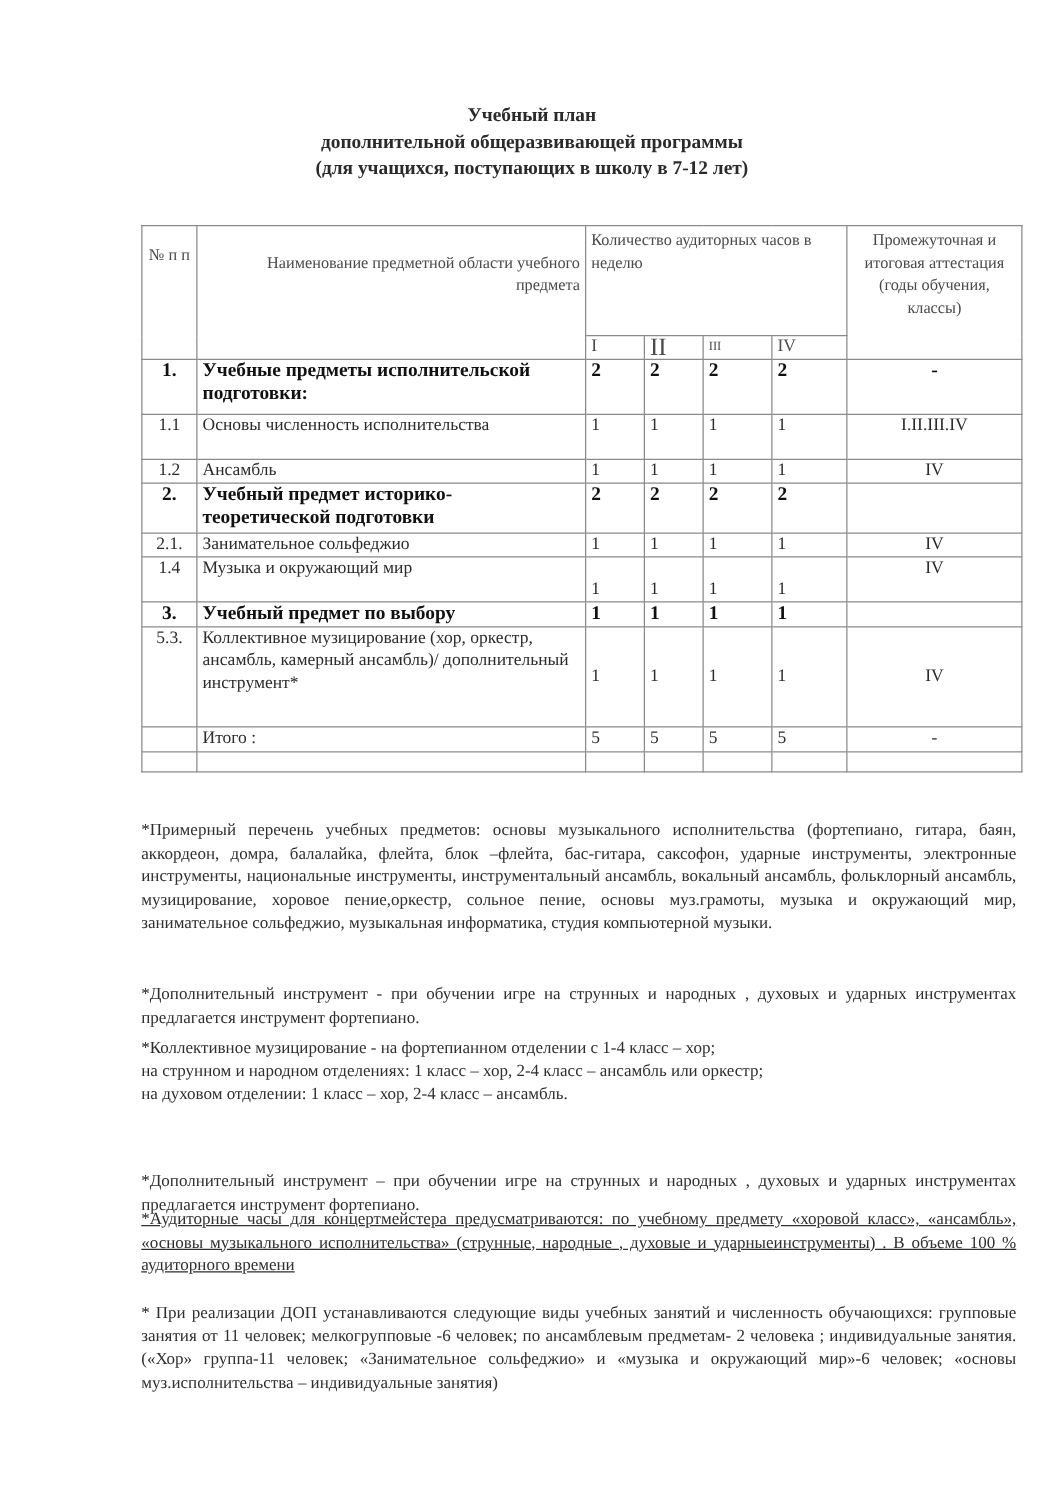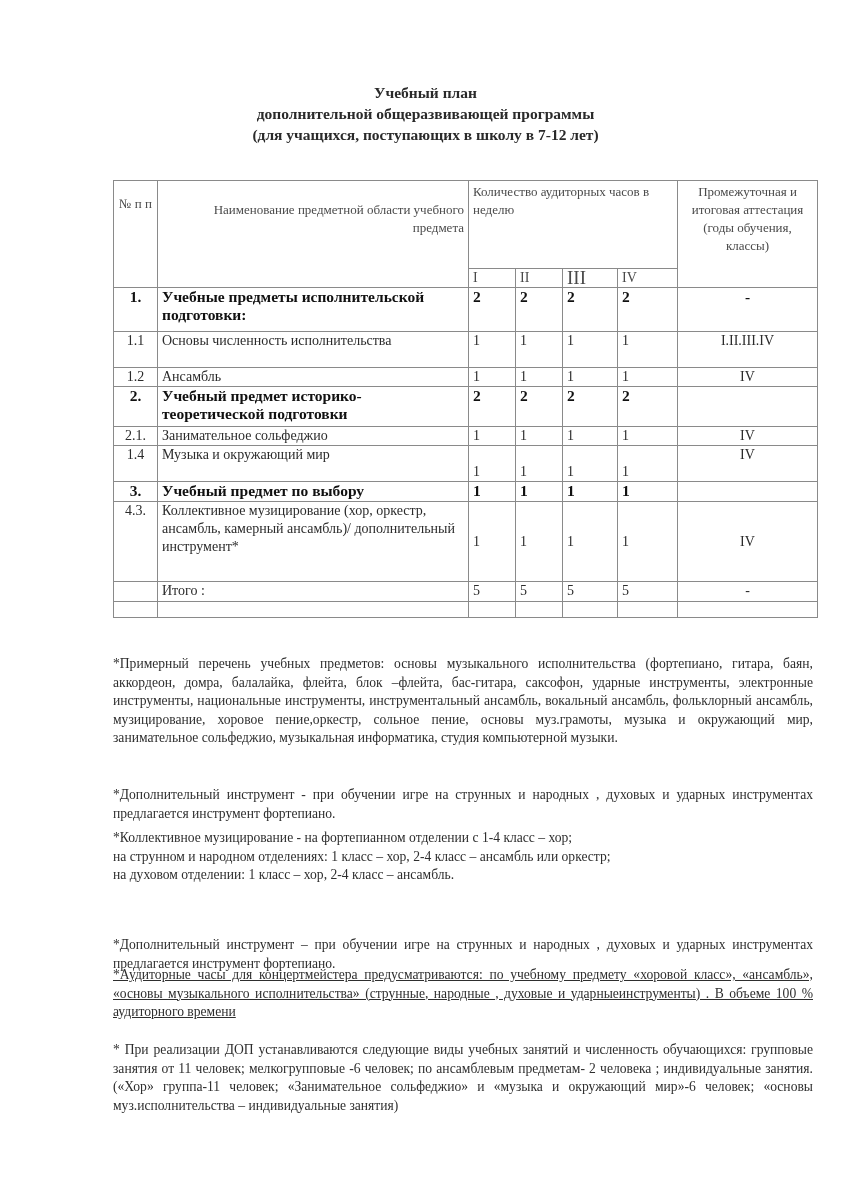--- a/index.html
+++ b/index.html
@@ -33,22 +33,22 @@
 <table class="plan">
   <tbody>
       <tr class="hdr" style="height:88px">
     <td class="c-num" rowspan="2" style="padding-top:14px">№ п п</td>
     <td class="c-name" rowspan="2" style="text-align:right;padding-top:20px">Наименование предметной области учебного предмета</td>
     <td class="c-h" colspan="4" style="padding-top:2px">Количество аудиторных часов в неделю</td>
     <td class="c-att" rowspan="2" style="padding-top:2px">Промежуточная и итоговая аттестация (годы обучения, классы)</td>
   </tr>
   <tr class="hdr" style="height:18px">
     <td class="c-h" style="width:38px;font-size:14px">I</td>
-    <td class="c-h" style="width:38px;font-size:14px">II</td>
-    <td class="c-h" style="width:46px;font-size:19px">III</td>
+    <td class="c-h" style="width:38px;font-size:20px">II</td>
+    <td class="c-h" style="width:46px;font-size:10px">III</td>
     <td class="c-h" style="width:51px;font-size:14px">IV</td>
   </tr>
   </tbody>
     <tbody id="rows">
       <tr class="bold" style="height: 44px;">
         <td class="c-num">1.</td>
         <td class="c-name">Учебные предметы исполнительской подготовки:</td>
         <td class="c-h">2</td>
         <td class="c-h">2</td>
         <td class="c-h">2</td>
@@ -103,21 +103,21 @@
       <tr class="bold" style="height: 20px;">
         <td class="c-num">3.</td>
         <td class="c-name">Учебный предмет по выбору</td>
         <td class="c-h">1</td>
         <td class="c-h">1</td>
         <td class="c-h">1</td>
         <td class="c-h">1</td>
         <td class="c-att"></td>
       </tr>
       <tr style="height: 80px;">
-        <td class="c-num">4.3.</td>
+        <td class="c-num">5.3.</td>
         <td class="c-name">Коллективное музицирование (хор, оркестр, ансамбль, камерный ансамбль)/ дополнительный инструмент*</td>
         <td class="c-h" style="vertical-align: middle;">1</td>
         <td class="c-h" style="vertical-align: middle;">1</td>
         <td class="c-h" style="vertical-align: middle;">1</td>
         <td class="c-h" style="vertical-align: middle;">1</td>
         <td class="c-att" style="vertical-align: middle;">IV</td>
       </tr>
       <tr style="height: 20px;">
         <td class="c-num"></td>
         <td class="c-name">Итого :</td>

